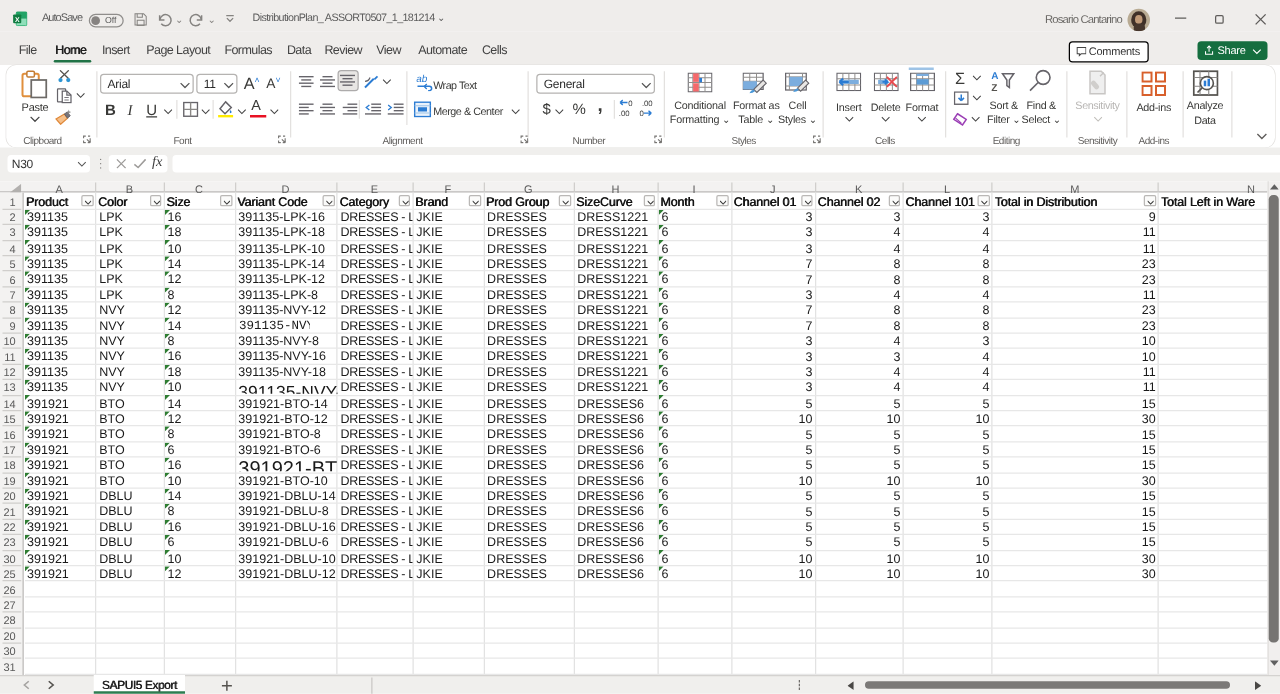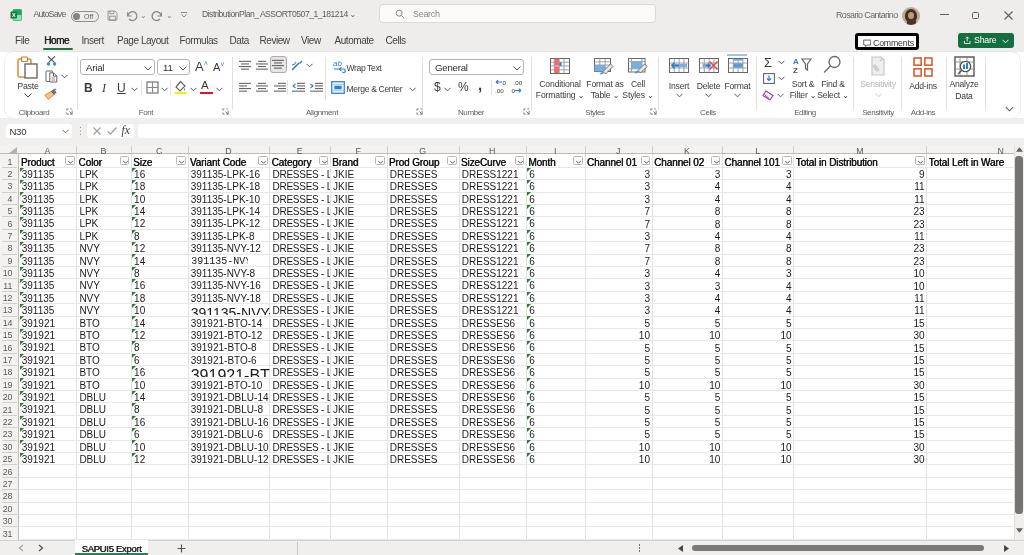--- a/index.html
+++ b/index.html
@@ -35,27 +35,20 @@
 <svg class="ab" style="left:151px;top:9.5px;" width="12" height="12" viewBox="0 0 14 14" fill="none" stroke="#858380" stroke-width="1.4">
 <path d="M12 2.5 V7 H7.5"></path>
       <path d="M11.7 6.8 A5.2 5.2 0 1 0 10.5 10.5"></path>
     </svg>
 <div class="ab" style="left:166px;top:10.5px;font-size:8px;color:#858380;">⌄</div>
 <svg class="ab" style="left:180px;top:12px;" width="8" height="6" viewBox="0 0 8 6" fill="none" stroke="#858380" stroke-width="1">
 <path d="M1 0.5 h6"></path>
       <path d="M1.5 2.5 L4 5 L6.5 2.5"></path>
     </svg>
 <div class="ab" style="left:202px;top:8.5px;font-size:8.6px;color:#5c5c5c;letter-spacing:-0.5px;">DistributionPlan_ ASSORT0507_1_181214 <span style="font-size:8px;">⌄</span></div>
-<div class="ab" style="left:379px;top:3.5px;width:277px;height:19.5px;background:#fbfaf9;border:1px solid #dbd9d7;border-radius:4px;">
-<svg class="ab" style="left:15px;top:4.5px;" width="10" height="10" viewBox="0 0 12 12" fill="none" stroke="#8a8886" stroke-width="1.2">
-<circle cx="5" cy="5" r="3.6"></circle>
-        <path d="M7.8 7.8 L11 11"></path>
-      </svg>
-<div class="ab" style="left:33px;top:4px;font-size:9px;color:#8a8886;letter-spacing:-0.3px;">Search</div>
-    </div>
 <div class="ab" style="left:836px;top:10px;font-size:9px;color:#6b6966;letter-spacing:-0.65px;">Rosario Cantarino</div>
 <div class="ab" style="left:902px;top:7px;width:18px;height:18px;border-radius:50%;background:#b9ab93;overflow:hidden;">
 <div class="ab" style="left:3px;top:2px;width:12px;height:13px;border-radius:50% 50% 40% 40%;background:#3f3028;"></div>
 <div class="ab" style="left:6px;top:4.5px;width:6px;height:7px;border-radius:50%;background:#c09a78;"></div>
 <div class="ab" style="left:4.5px;top:11.5px;width:9px;height:7px;border-radius:40% 40% 0 0;background:#46362c;"></div>
     </div>
 <div class="ab" style="left:940px;top:14px;width:9px;height:1.2px;background:#5f5d5b;"></div>
 <div class="ab" style="left:972px;top:12px;width:7px;height:7px;border:1.1px solid #5f5d5b;border-radius:1.5px;"></div>
 <svg class="ab" style="left:1004px;top:11px;" width="9" height="9" viewBox="0 0 9 9" stroke="#5f5d5b" stroke-width="1.1">
 <path d="M0.5 0.5 L8.5 8.5 M8.5 0.5 L0.5 8.5"></path>
@@ -65,21 +58,21 @@
 <div class="ab fb" style="left:44px;top:35px;font-size:10px;color:#202020;letter-spacing:-0.45px;">Home</div>
 <div class="ab" style="left:81.5px;top:35px;font-size:10px;color:#424242;letter-spacing:-0.45px;">Insert</div>
 <div class="ab" style="left:117px;top:35px;font-size:10px;color:#424242;letter-spacing:-0.45px;">Page Layout</div>
 <div class="ab" style="left:179.5px;top:35px;font-size:10px;color:#424242;letter-spacing:-0.45px;">Formulas</div>
 <div class="ab" style="left:229.5px;top:35px;font-size:10px;color:#424242;letter-spacing:-0.45px;">Data</div>
 <div class="ab" style="left:259.5px;top:35px;font-size:10px;color:#424242;letter-spacing:-0.45px;">Review</div>
 <div class="ab" style="left:301px;top:35px;font-size:10px;color:#424242;letter-spacing:-0.45px;">View</div>
 <div class="ab" style="left:334.5px;top:35px;font-size:10px;color:#424242;letter-spacing:-0.45px;">Automate</div>
 <div class="ab" style="left:385.5px;top:35px;font-size:10px;color:#424242;letter-spacing:-0.45px;">Cells</div>
 <div class="ab" style="left:42.5px;top:47.5px;width:30px;height:2.2px;background:#217346;border-radius:1px;"></div>
-<div class="ab" style="left:855px;top:33px;width:64px;height:17px;background:#fff;border:3px solid #000000;border-radius:3px;">
+<div class="ab" style="left:855px;top:33px;width:64px;height:17px;background:#fff;border:1px solid #000000;border-radius:3px;">
 <svg class="ab" style="left:4.5px;top:3px;" width="8.5" height="8.5" viewBox="0 0 12 12" fill="none" stroke="#444" stroke-width="1.2">
 <path d="M1 1.5 h10 v7 h-5.5 l-2 2 v-2 H1 z"></path>
       </svg>
 <div class="ab" style="left:15px;top:2px;font-size:8.8px;letter-spacing:-0.2px;color:#333;">Comments</div>
     </div>
 <div class="ab" style="left:957.5px;top:33px;width:56px;height:14.5px;background:#156e3f;border-radius:3px;">
 <svg class="ab" style="left:5px;top:3px;" width="8.5" height="8.5" viewBox="0 0 12 12" fill="none" stroke="#fff" stroke-width="1.2">
 <path d="M2 7 v3.5 h8 V7"></path>
         <path d="M6 7.5 V1.5"></path>
         <path d="M3.8 3.5 L6 1.2 L8.2 3.5"></path>

